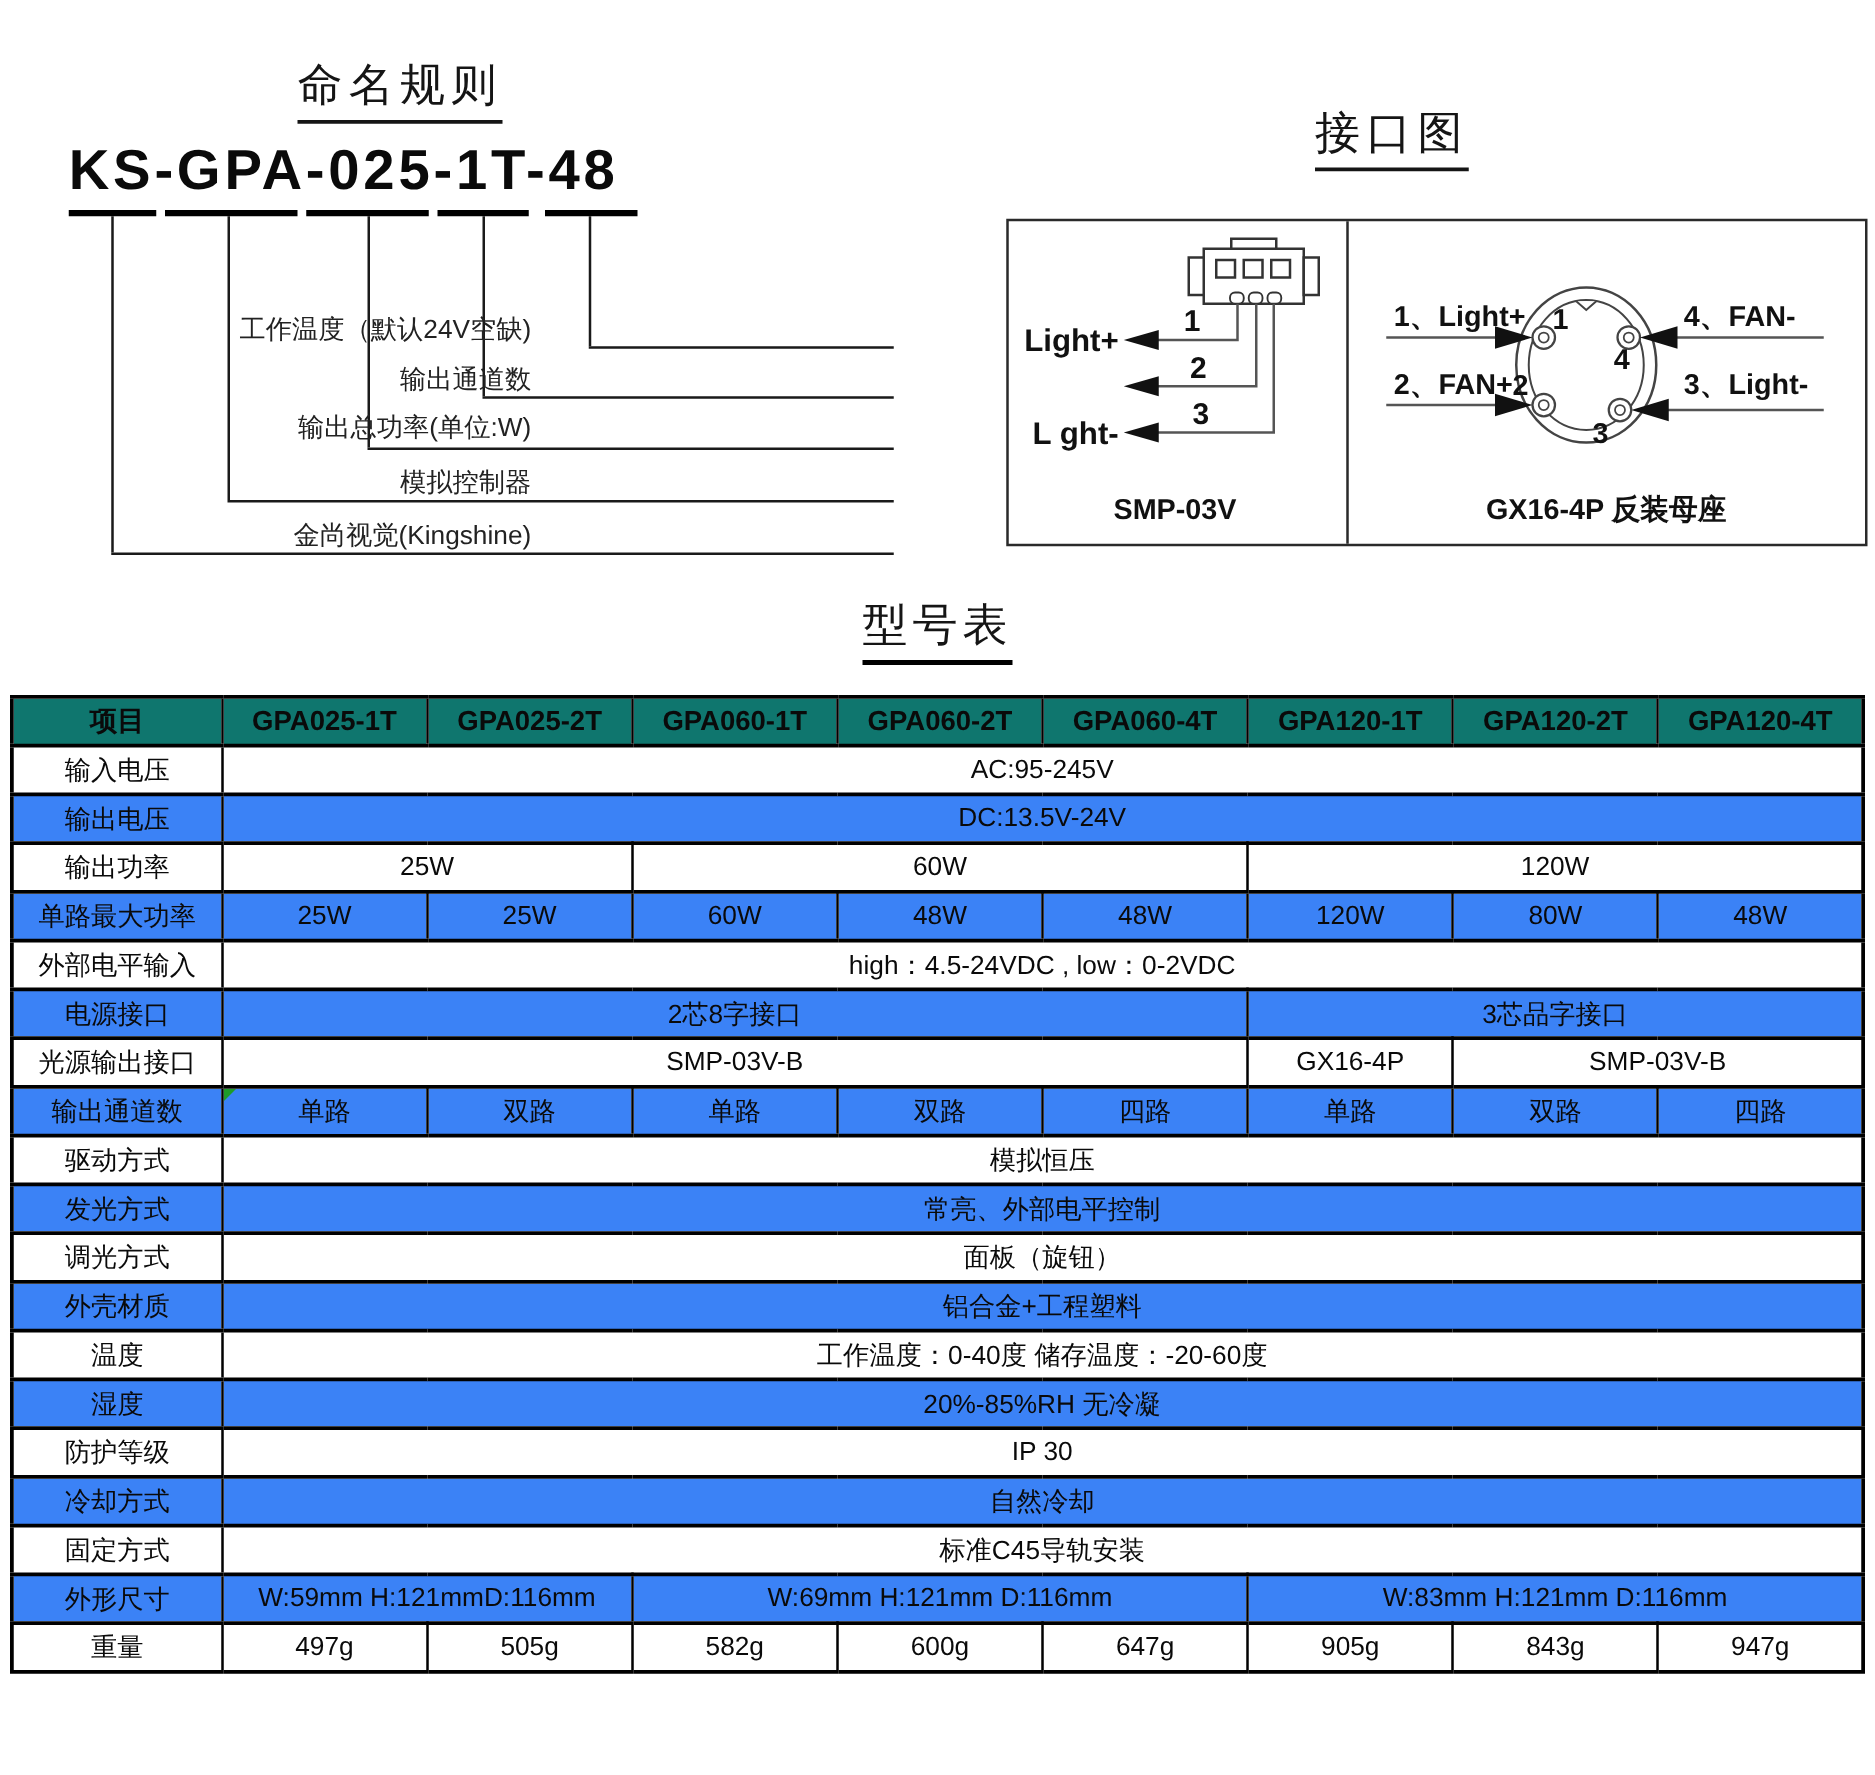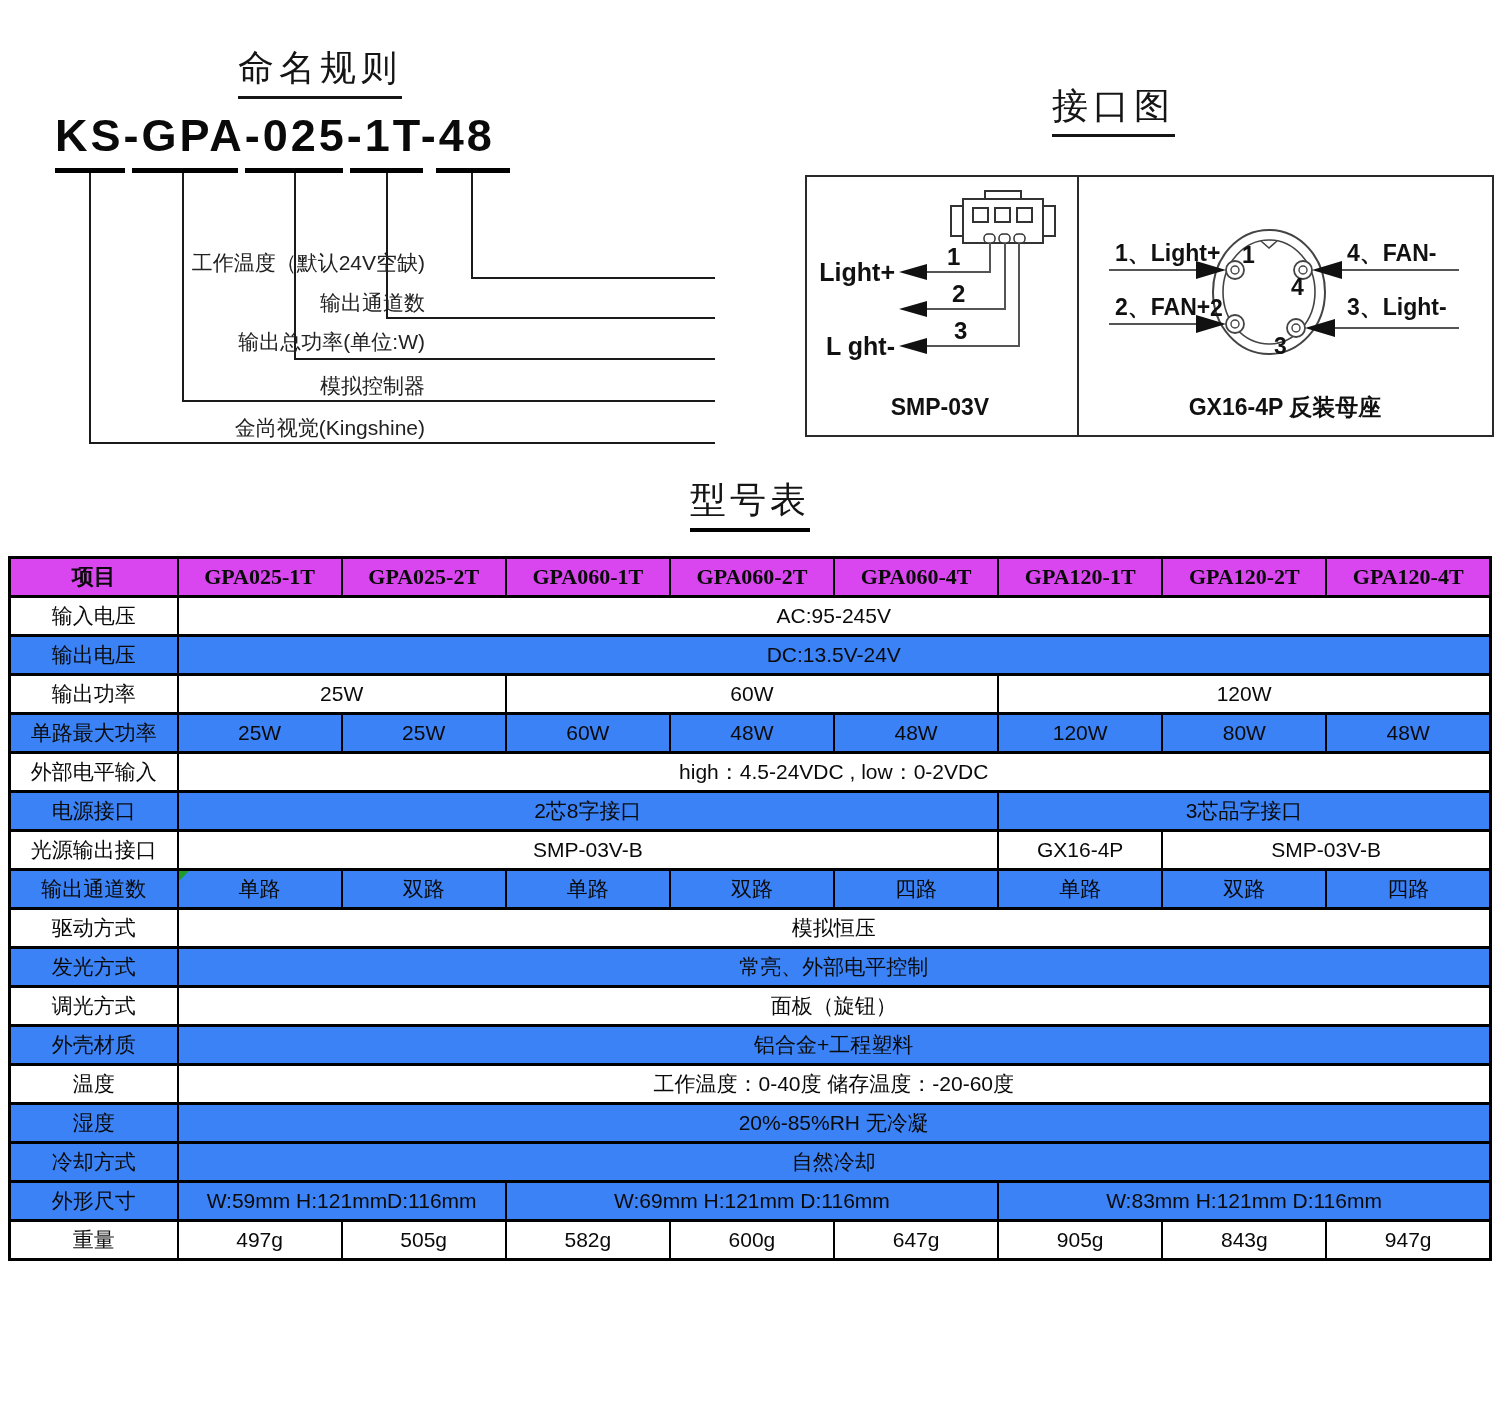--- a/index.html
+++ b/index.html
@@ -40,21 +40,21 @@
   
   .spec-table {
     position:absolute; left:8px; top:556px; width:1484px;
     border-collapse:collapse; table-layout:fixed; border:3px solid #000;
   }
   .spec-table th, .spec-table td {
     border:2px solid #000; border-top-width:3px; border-bottom-width:3px;
     height:36px; padding:0 2px; text-align:center; vertical-align:middle;
     font-size:21px; color:#0a0a0a; white-space:nowrap; overflow:hidden;
   }
-  .spec-table th { background:#d946ef; font-weight:700; font-size:22px;font-family:Liberation Serif, serif; }
+  .spec-table th { background:#0f766e; font-weight:700; font-size:22px; }
   .spec-table tr.alt td { background:#3b82f6; }
   .spec-table td.rel { position:relative; }
   .corner-flag {
     position:absolute; top:0; left:0; width:0; height:0;
     border-top:10px solid #1e9b2a; border-right:10px solid transparent;
   }
 </style>
 </head>
 <body>
 
@@ -276,26 +276,34 @@
     <tr>
       <td>温度</td>
       <td colspan="8">工作温度：0-40度 储存温度：-20-60度</td>
     </tr>
 
     <tr class="alt">
       <td>湿度</td>
       <td colspan="8">20%-85%RH 无冷凝</td>
     </tr>
 
+    <tr>
+      <td>防护等级</td>
+      <td colspan="8">IP 30</td>
+    </tr>
 
     <tr class="alt">
       <td>冷却方式</td>
       <td colspan="8">自然冷却</td>
     </tr>
 
+    <tr>
+      <td>固定方式</td>
+      <td colspan="8">标准C45导轨安装</td>
+    </tr>
 
     <tr class="alt">
       <td>外形尺寸</td>
       <td colspan="2">W:59mm H:121mmD:116mm</td>
       <td colspan="3">W:69mm H:121mm D:116mm</td>
       <td colspan="3">W:83mm  H:121mm D:116mm</td>
     </tr>
 
     <tr>
       <td>重量</td>

